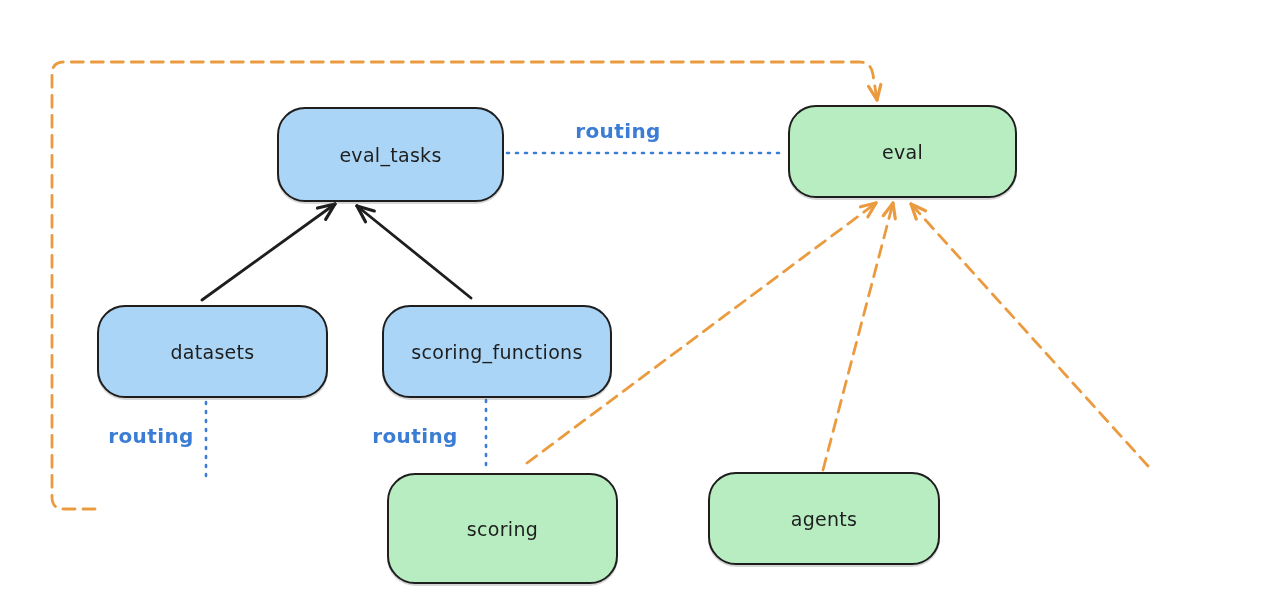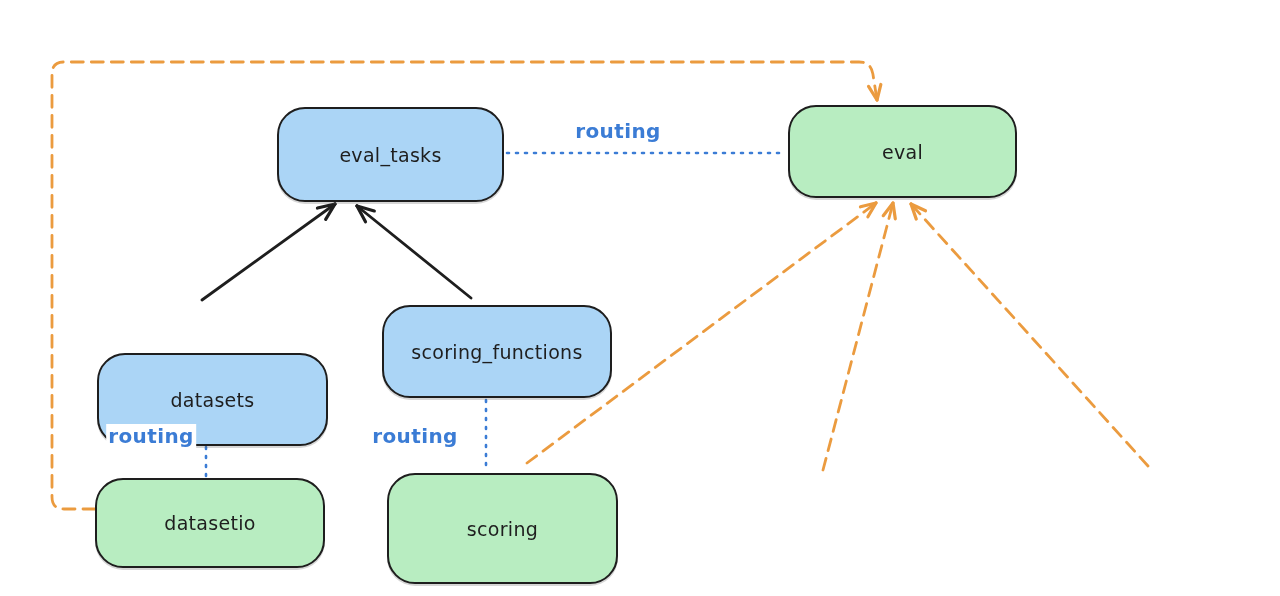--- a/index.html
+++ b/index.html
@@ -61,29 +61,29 @@
       <path d="M 880.8560315776324 84.4716059918515 L 877 100" stroke="#eb9b3f" stroke-width="3.1999999999999997" stroke-linecap="round" fill="none"></path>
       <path d="M 868.547135047958 86.41511597022114 L 877 100" stroke="#eb9b3f" stroke-width="3.1999999999999997" stroke-linecap="round" fill="none"></path>
     </svg>
 
   <div class="node" style="left: 233px; top: 107px; width: 227px; height: 95px; background: rgb(171, 213, 246); margin-left: 44px;">
     <span>eval_tasks</span>
   </div>
   <div class="node" style="left: 788px; top: 105px; width: 229px; height: 93px; background: rgb(184, 237, 193);">
     <span>eval</span>
   </div>
-  <div class="node" style="left: 97px; top: 305px; width: 231px; height: 93px; background: rgb(171, 213, 246); margin-top: 48px;">
+  <div class="node" style="left: 97px; top: 305px; width: 231px; height: 93px; background: rgb(171, 213, 246);">
     <span>datasets</span>
   </div>
   <div class="node" style="left: 382px; top: 305px; width: 230px; height: 93px; background: rgb(171, 213, 246); align-items: center;">
     <span>scoring_functions</span>
   </div>
-  <div class="node" style="left: 95px; top: 478px; width: 230px; height: 90px; background: rgb(184, 237, 193);">
-    <span>datasetio</span>
-  </div>
   <div class="node" style="left: 387px; top: 473px; width: 231px; height: 111px; background: rgb(184, 237, 193);">
     <span>scoring</span>
+  </div>
+  <div class="node" style="left: 708px; top: 472px; width: 232px; height: 93px; background: rgb(184, 237, 193);">
+    <span>agents</span>
   </div>
 
   <div class="edge-label" style="left: 618px; top: 131px;">routing</div>
   <div class="edge-label" style="left: 151px; top: 436px;">routing</div>
   <div class="edge-label" style="left: 415px; top: 436px;">routing</div>
 </div>
 
 </body></html>

